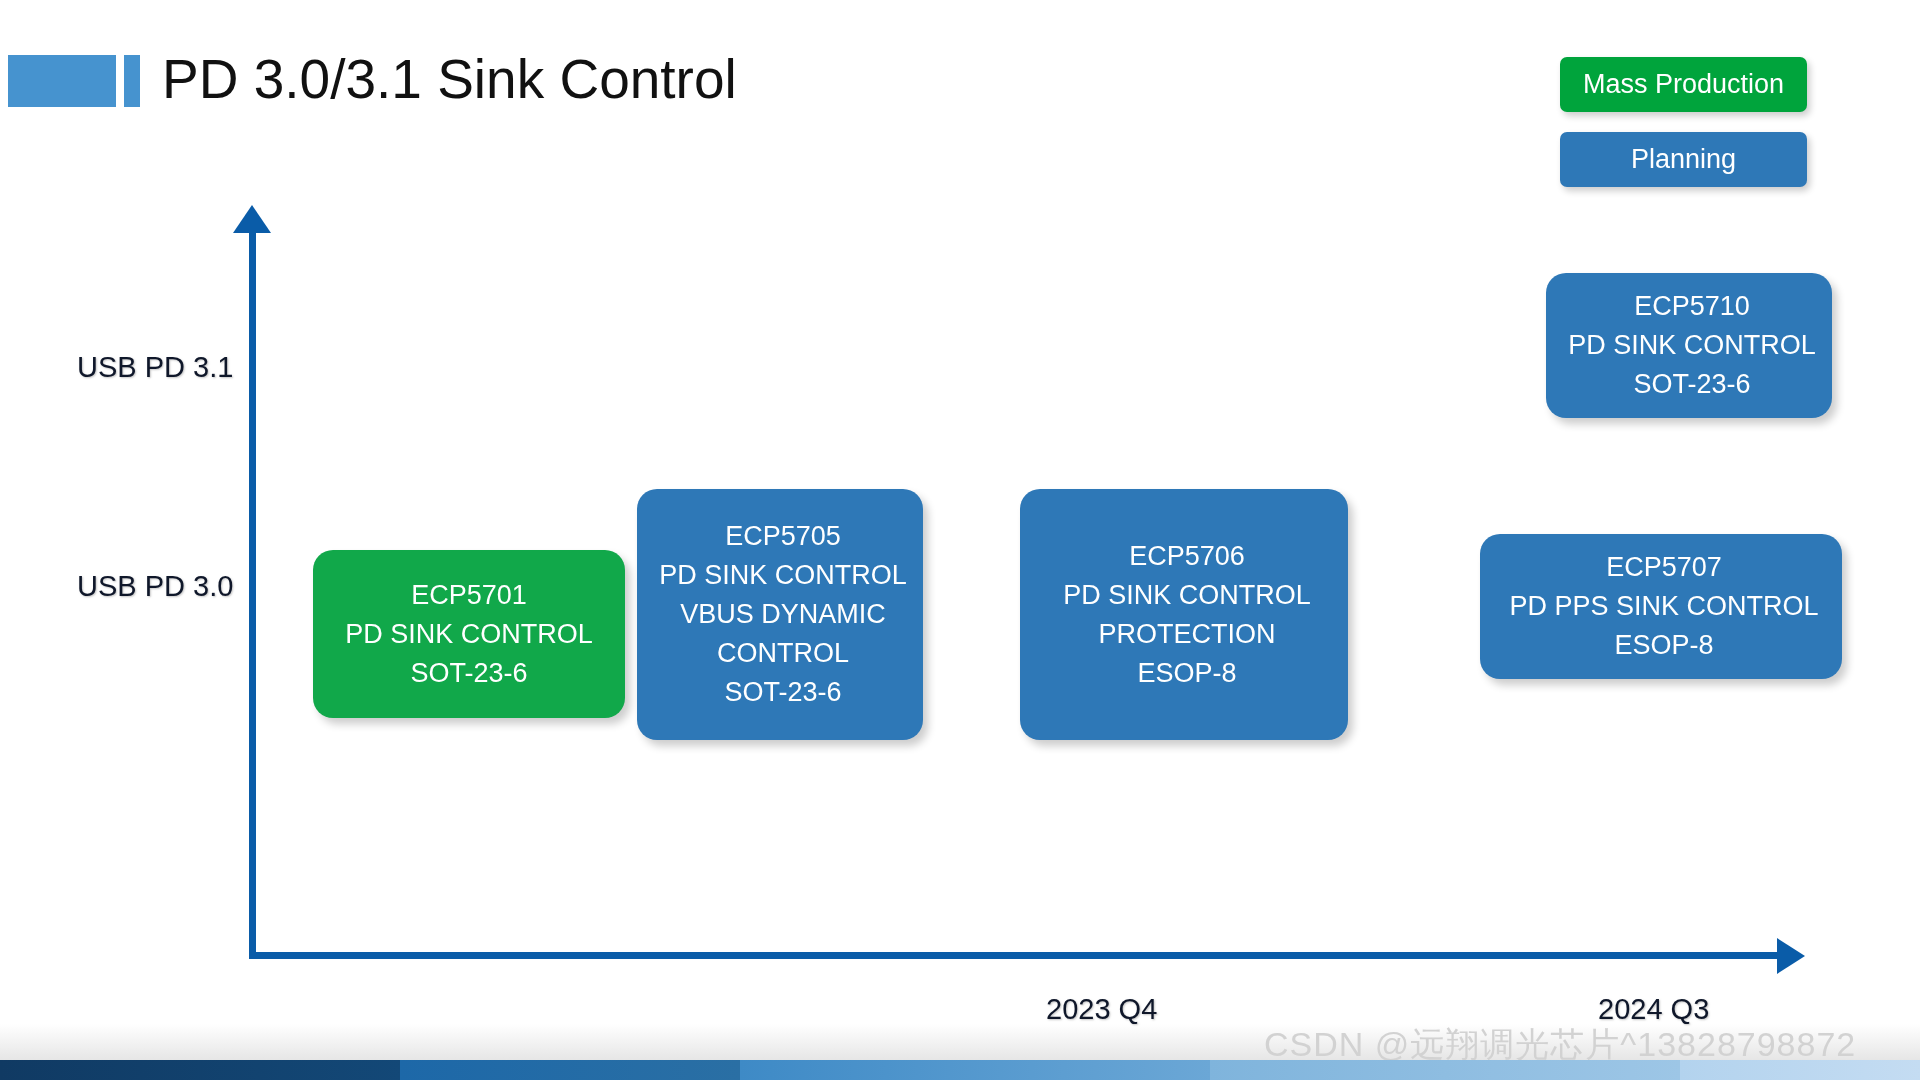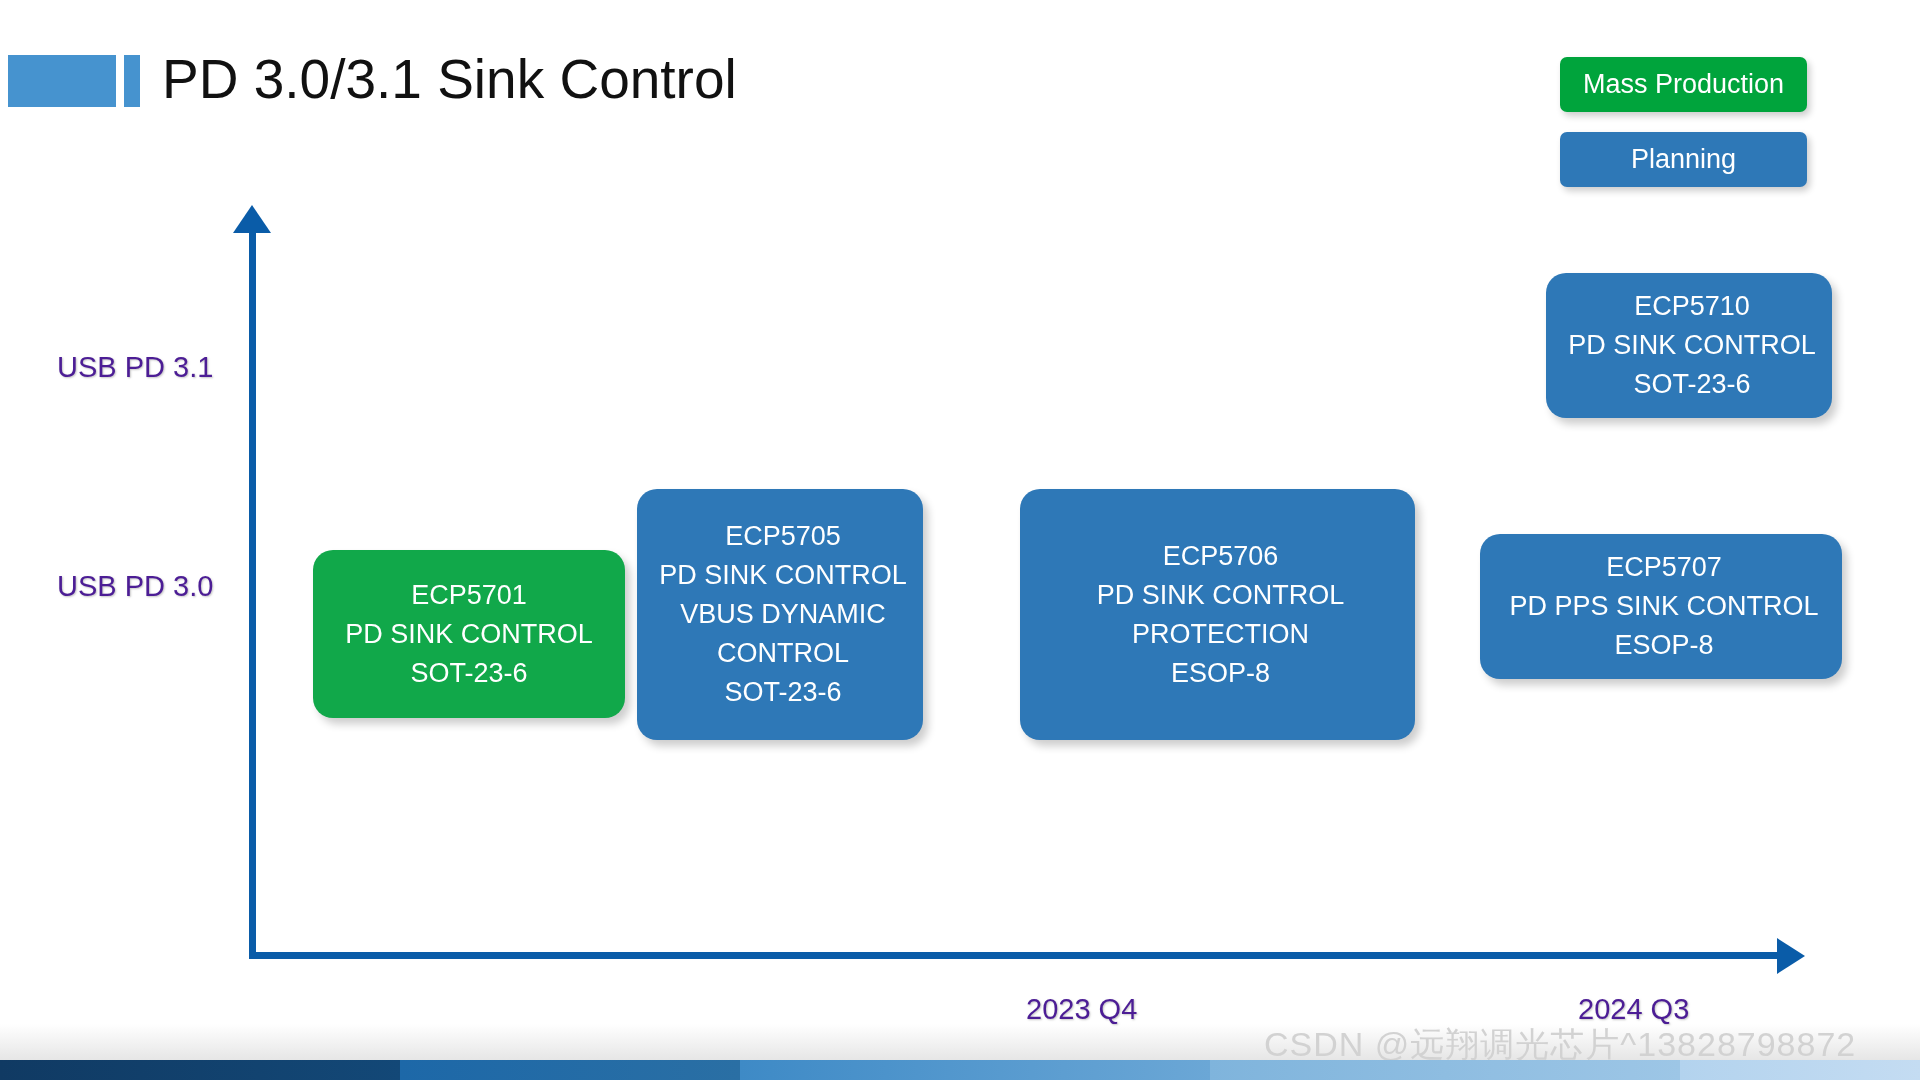--- a/index.html
+++ b/index.html
@@ -96,24 +96,25 @@
     left: 1777px; top: 938px;
     width: 0; height: 0;
     border-top: 18px solid transparent;
     border-bottom: 18px solid transparent;
     border-left: 28px solid #0A5CA8;
   }
 
   
   .axis-label {
     position: absolute;
-    color: #4c1d95;
+    color: #0f172a;
     font-size: 29px;
     white-space: nowrap;
     text-shadow: 1px 1px 2px rgba(150,150,150,0.55);
+    margin-left: 20px;
   }
   #y-label-pd31 { left: 57px; top: 351px; }
   #y-label-pd30 { left: 57px; top: 570px; }
   #x-label-2023q4 { left: 1026px; top: 993px; }
   #x-label-2024q3 { left: 1578px; top: 993px; }
 
   
   .product-box {
     position: absolute;
     border-radius: 20px;
@@ -128,21 +129,21 @@
     box-shadow: 5px 6px 9px rgba(0,0,0,0.20);
     box-sizing: border-box;
     padding: 4px 10px;
   }
   .product-box .line { white-space: nowrap; }
   .mass { background: #11A84A; }
   .plan { background: #2E78B7; padding-left: 16px; }
 
   #box-ecp5701 { left: 313px; top: 518px;  width: 312px; height: 168px; margin-top: 32px; }
   #box-ecp5705 { left: 637px; top: 489px;  width: 286px; height: 251px; }
-  #box-ecp5706 { left: 1020px; top: 489px; width: 395px; height: 251px; }
+  #box-ecp5706 { left: 1020px; top: 489px; width: 328px; height: 251px; }
   #box-ecp5707 { left: 1480px; top: 534px; width: 362px; height: 145px; }
   #box-ecp5710 { left: 1546px; top: 273px; width: 286px; height: 145px; }
 
   
   #watermark {
     position: absolute;
     left: 1264px; top: 1022px;
     font-size: 34px;
     color: #d2d2d2;
     white-space: nowrap;

